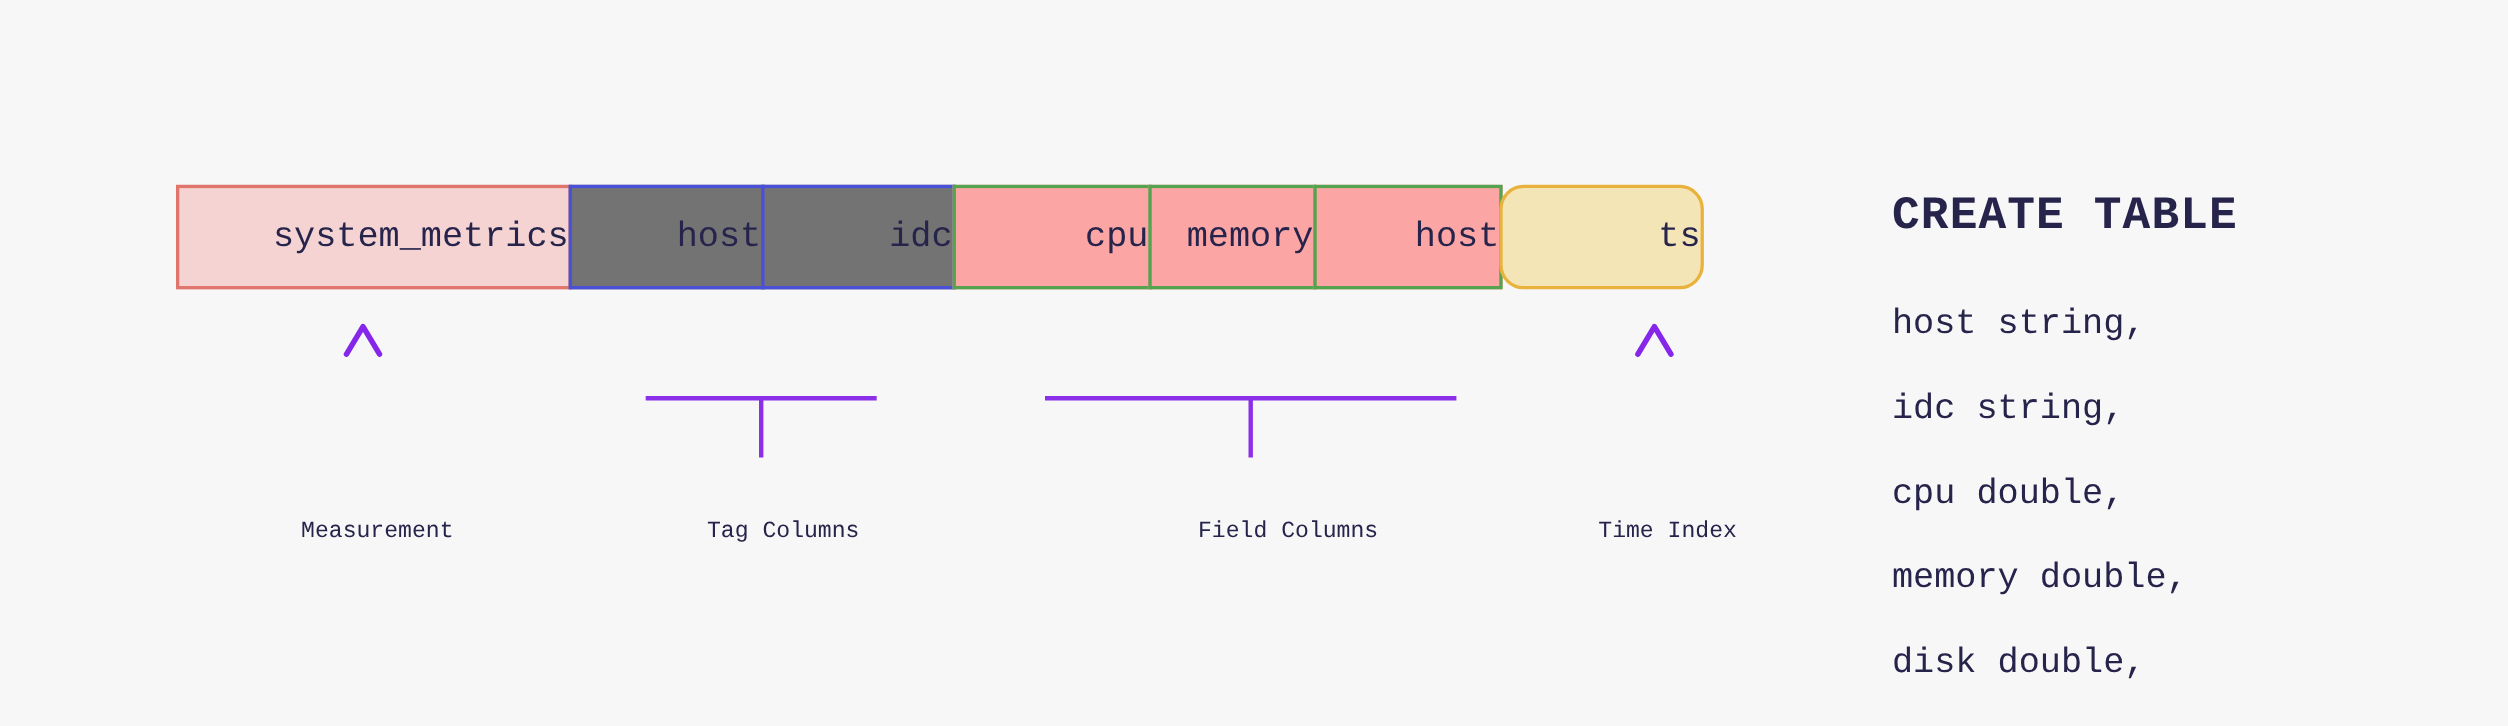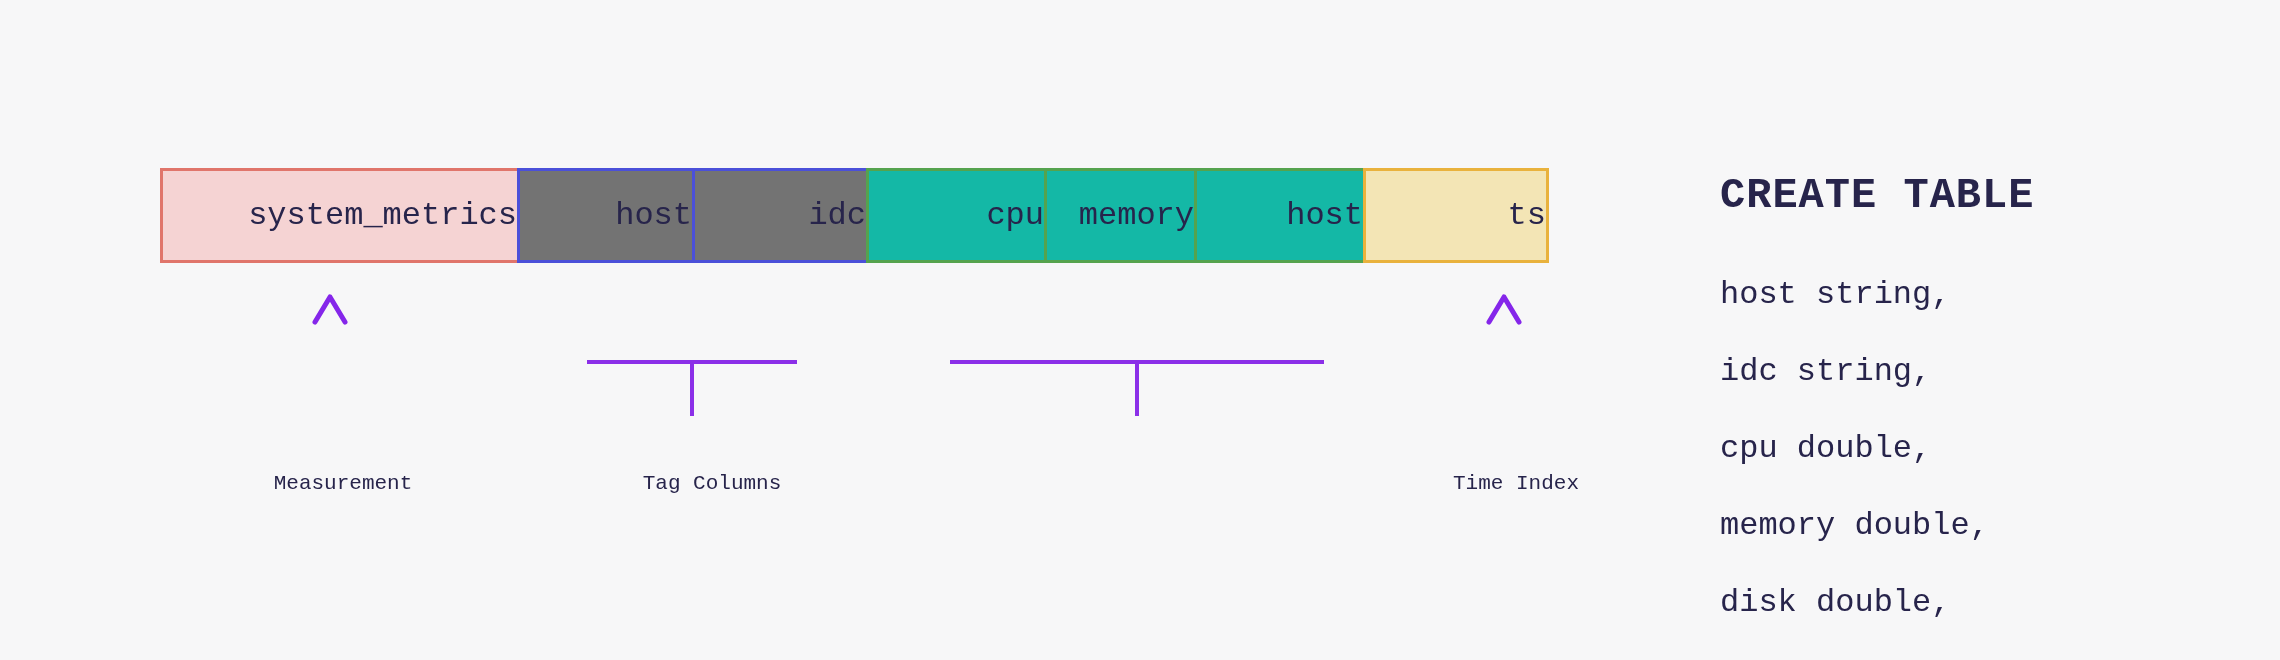--- a/index.html
+++ b/index.html
@@ -21,25 +21,25 @@
     height:95px;
     display:flex;align-items:center;justify-content:flex-end;
     font-size:32px;
     border:3px solid transparent;
   }
   .cell + .cell{margin-left:-3px;}
   .cell.measurement{width:360px;background:#f5d3d3;border-color:#e0756b;}
   .cell.tag{background:#737373;border-color:#4b50d9;}
   .cell.tag.host{width:178px;}
   .cell.tag.idc{width:177px;}
-  .cell.field{background:#14b8a6;border-color:#55a34e;padding-left:43px;}
+  .cell.field{background:#fca5a5;border-color:#55a34e;padding-left:43px;}
   .cell.field.cpu{width:181px;}
   .cell.field.memory{width:153px;}
   .cell.field.disk{width:172px;}
-  .cell.time{width:186px;background:#f3e5b5;border-color:#e9b23d;}
+  .cell.time{width:186px;background:#f3e5b5;border-color:#e9b23d;border-radius:22px;}
   
   .anno-label{
     position:absolute;top:472px;
     transform:translateX(-50%);
     font-size:21px;white-space:nowrap;
   }
   
   .overlay{position:absolute;left:0;top:0;}
   
   .sql{
@@ -118,20 +118,21 @@
     </g>
 
     <g>
       <path d="M1504 301 V414" stroke="url(#gArrow)" stroke-width="4" fill="none"></path>
       <path d="M1489 322 L1504 297 L1519 322" stroke="#8526ea" stroke-width="5" fill="none" stroke-linecap="round" stroke-linejoin="round"></path>
     </g>
   </svg>
 
   <div class="anno-label" style="left:343px">Measurement</div>
   <div class="anno-label" style="left:712px">Tag Columns</div>
+  <div class="anno-label" style="left:1171px">Field Columns</div>
   <div class="anno-label" style="left:1516px">Time Index</div>
 
   <div class="sql">
     <div class="sql-title">CREATE TABLE</div>
     <div class="sql-line"><span>host string,</span><b></b></div>
     <div class="sql-line"><span>idc string,</span><b></b></div>
     <div class="sql-line"><span>cpu double,</span><b></b></div>
     <div class="sql-line"><span>memory double,</span><b></b></div>
     <div class="sql-line"><span>disk double,</span><b></b></div>
     

